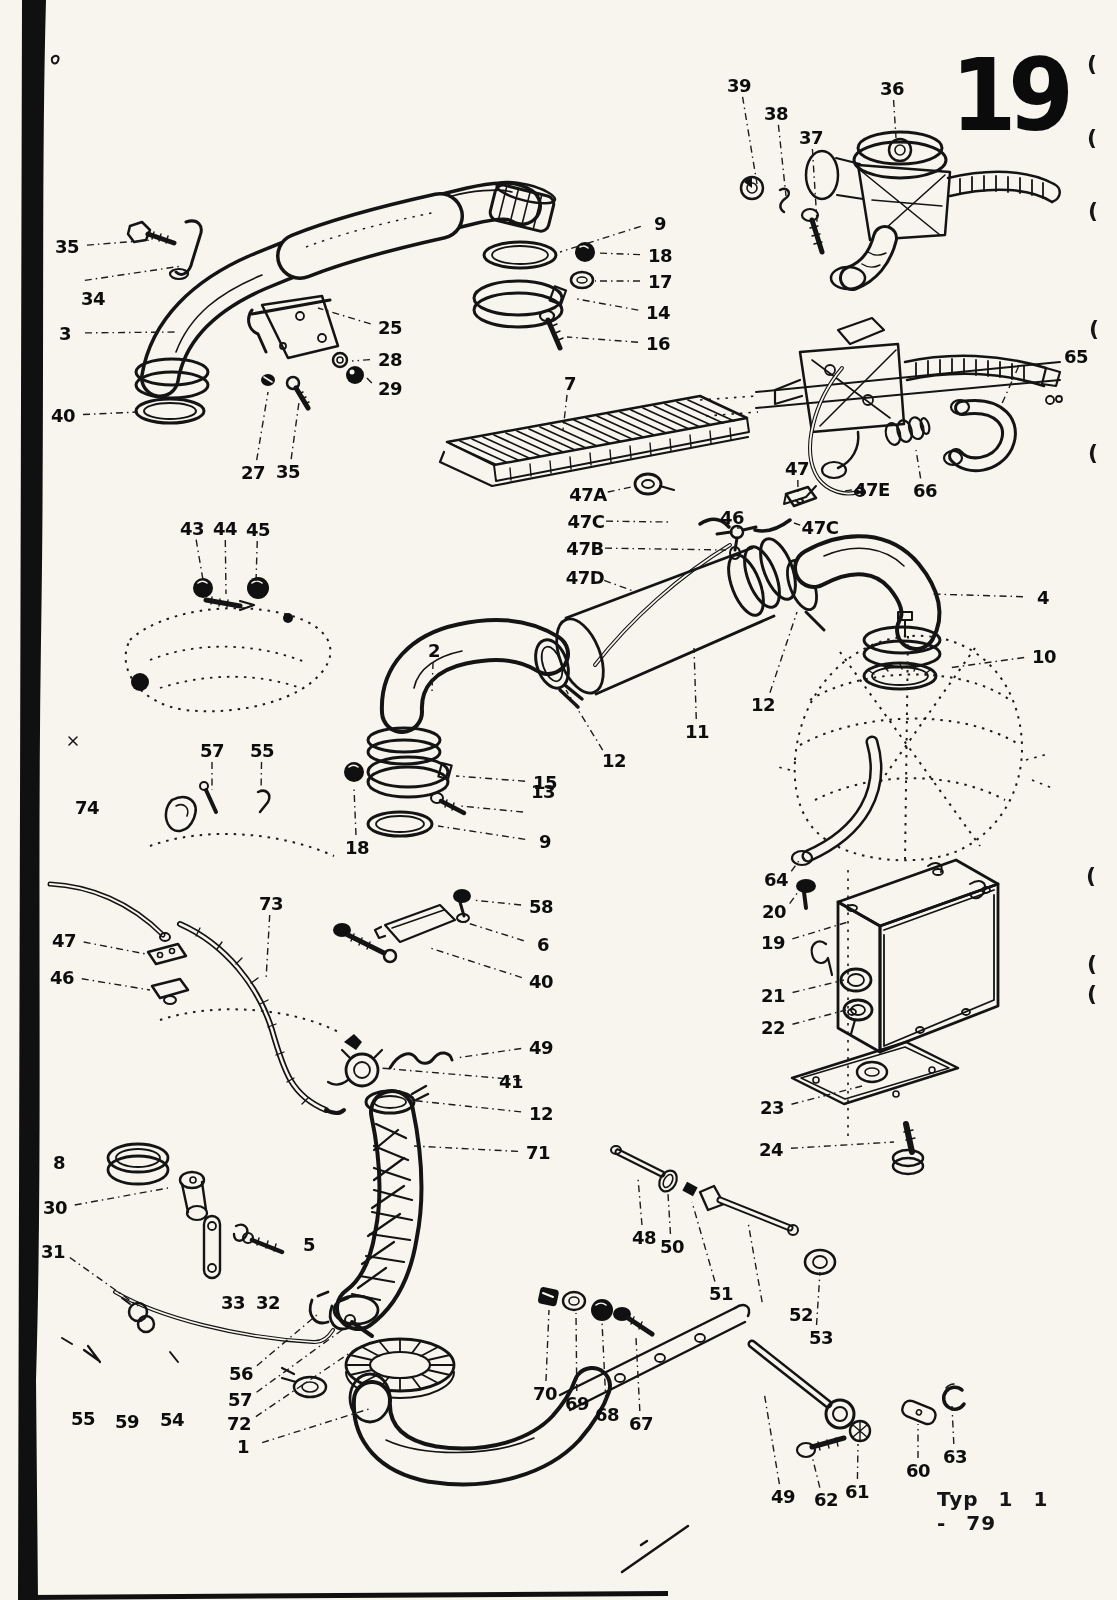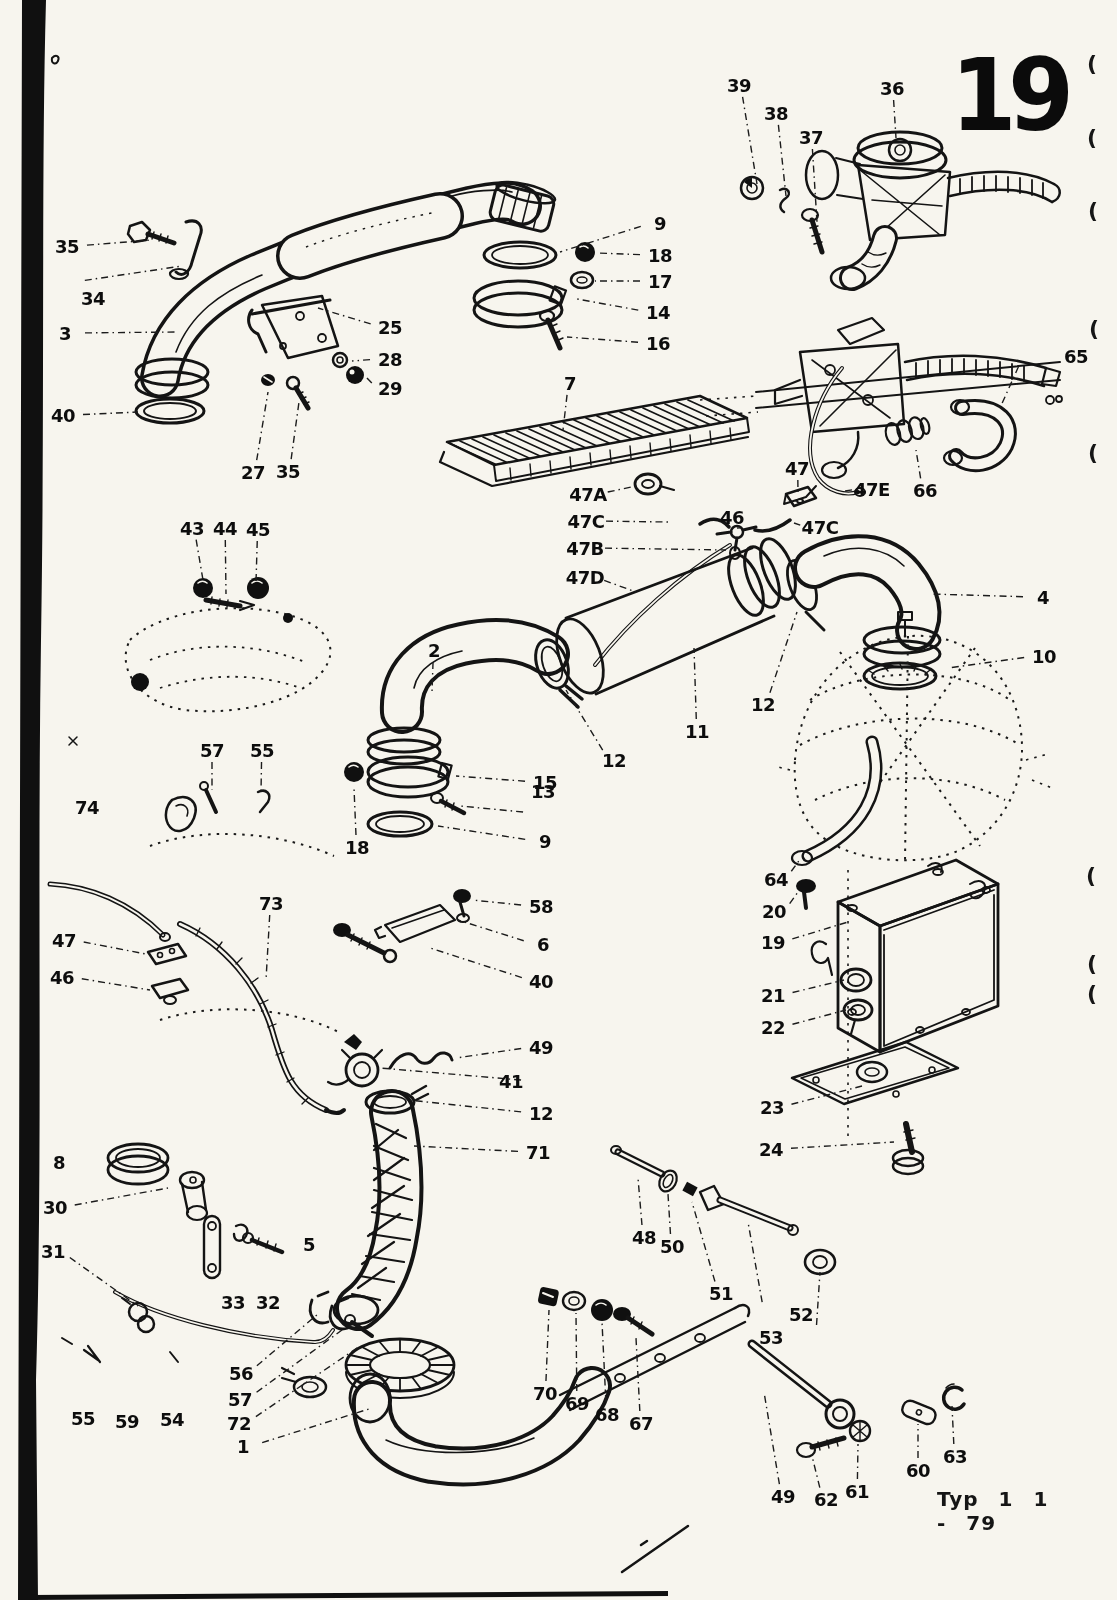--- a/index.html
+++ b/index.html
@@ -601,21 +601,21 @@
       <span class="part-label" style="left: 127px; top: 1421px;">59</span>
       <span class="part-label" style="left: 172px; top: 1419px;">54</span>
       <span class="part-label" style="left: 545px; top: 1393px;">70</span>
       <span class="part-label" style="left: 577px; top: 1403px;">69</span>
       <span class="part-label" style="left: 607px; top: 1414px;">68</span>
       <span class="part-label" style="left: 641px; top: 1423px;">67</span>
       <span class="part-label" style="left: 644px; top: 1237px;">48</span>
       <span class="part-label" style="left: 672px; top: 1246px;">50</span>
       <span class="part-label" style="left: 721px; top: 1293px;">51</span>
       <span class="part-label" style="left: 766px; top: 1314px; margin-left: 35px;">52</span>
-      <span class="part-label" style="left: 771px; top: 1337px;">53</span>
+      <span class="part-label" style="left: 821px; top: 1337px;">53</span>
       <span class="part-label" style="left: 783px; top: 1496px;">49</span>
       <span class="part-label" style="left: 826px; top: 1499px;">62</span>
       <span class="part-label" style="left: 857px; top: 1491px;">61</span>
       <span class="part-label" style="left: 918px; top: 1470px;">60</span>
       <span class="part-label" style="left: 955px; top: 1456px;">63</span>
     </div>
 
   <div class="section-number">19</div>
 
   <div class="footer-code">Typ 1   1 - 79</div>

